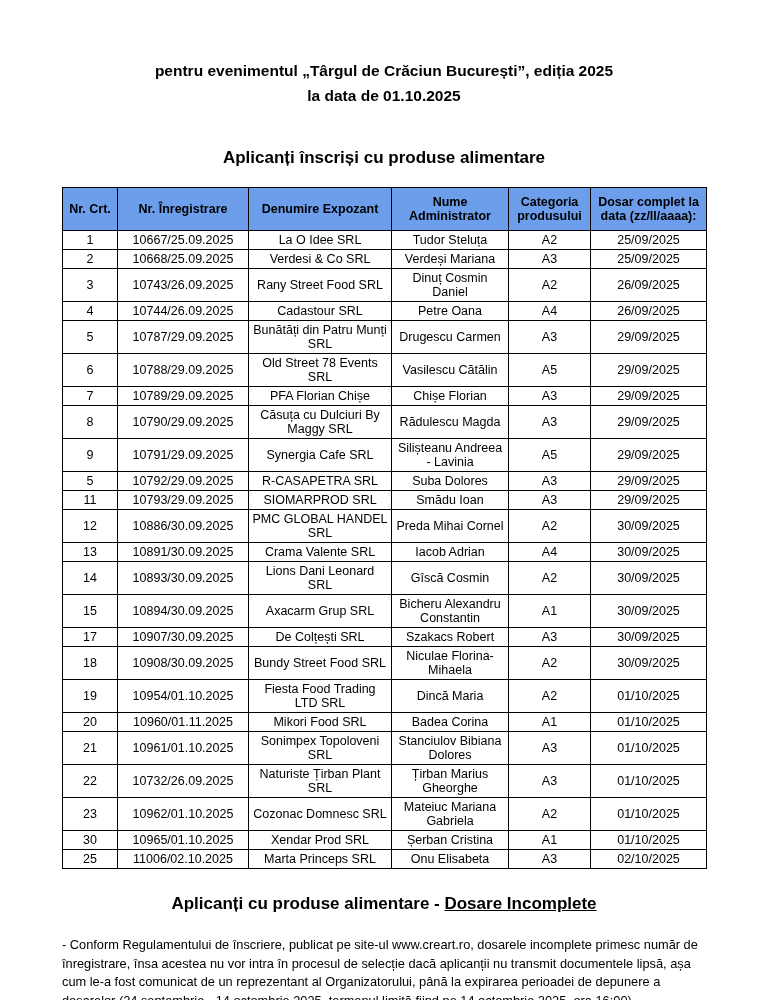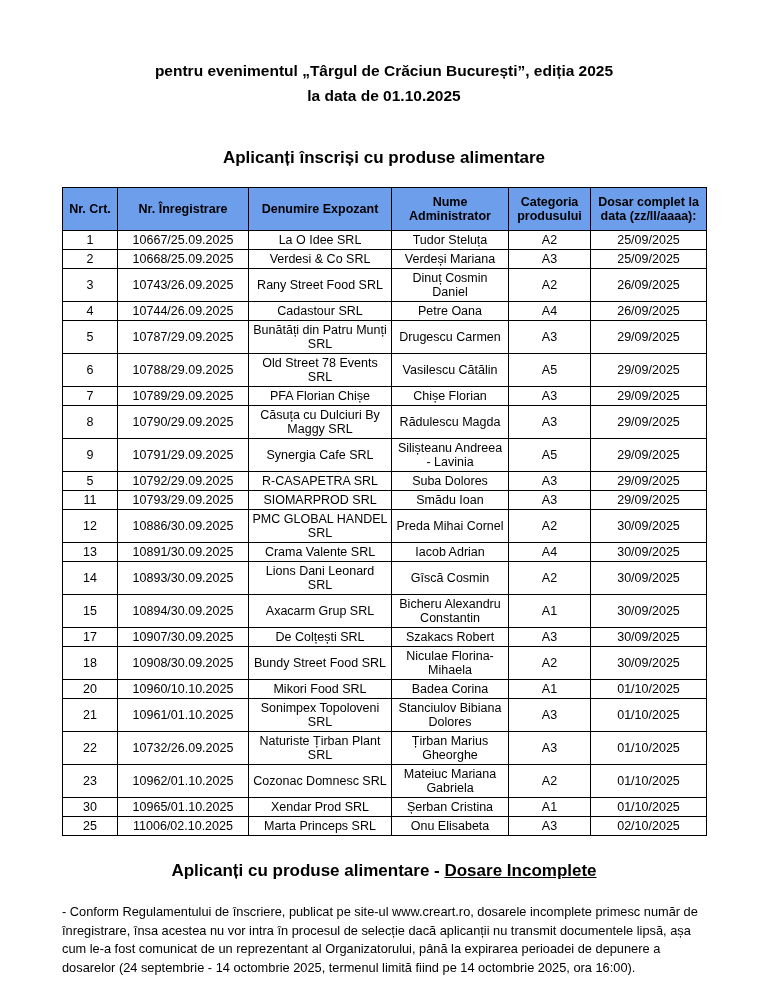--- a/index.html
+++ b/index.html
@@ -229,22 +229,30 @@
     </tr>
         <tr>
       <td>18</td>
       <td>10908/30.09.2025</td>
       <td>Bundy Street Food SRL</td>
       <td>Niculae Florina-Mihaela</td>
       <td>A2</td>
       <td>30/09/2025</td>
     </tr>
         <tr>
+      <td>19</td>
+      <td>10954/01.10.2025</td>
+      <td>Fiesta Food Trading LTD SRL</td>
+      <td>Dincă Maria</td>
+      <td>A2</td>
+      <td>01/10/2025</td>
+    </tr>
+        <tr>
       <td>20</td>
-      <td>10960/10.10.2025</td>
+      <td>10960/01.11.2025</td>
       <td>Mikori Food SRL</td>
       <td>Badea Corina</td>
       <td>A1</td>
       <td>01/10/2025</td>
     </tr>
         <tr>
       <td>21</td>
       <td>10961/01.10.2025</td>
       <td>Sonimpex Topoloveni SRL</td>
       <td>Stanciulov Bibiana Dolores</td>

